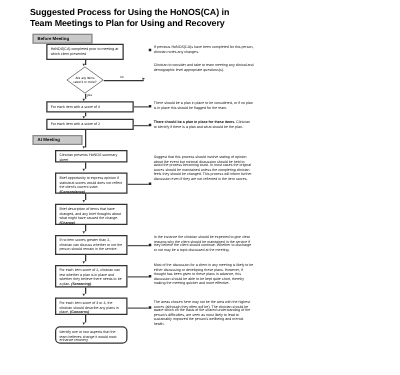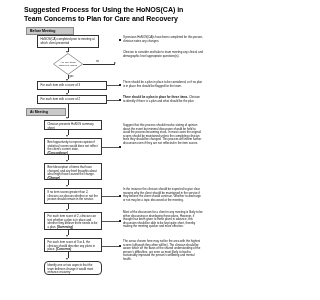--- a/index.html
+++ b/index.html
@@ -137,21 +137,21 @@
     position: absolute;
     height: 0;
     border-top: 0.4px solid #555;
   }
 </style>
 </head>
 <body>
 
 <div id="page">
 
-  <div class="title">Suggested Process for Using the HoNOS(CA) in Team Concerns to Plan for Care and Recovery</div>
+  <div class="title">Suggested Process for Using the HoNOS(CA) in Team Meetings to Plan for Using and Recovery</div>
 
   <div class="section-bar" style="left:26px; top:27px; width:48px;">Before Meeting</div>
 
   <div class="fbox" style="left:37px; top:35px; width:62px; height:13px;">HoNOS(CA) completed prior to meeting at which client presented</div>
 
   <div class="vline" style="left:68px; top:48px; height:4px;"></div>
   <div class="arrowdown" style="left:66.3px; top:51px;"></div>
 
   <div class="diamond-wrap" style="left:53px; top:53px; width:30px; height:22px;">
     <svg class="diamond" viewBox="0 0 60 44" preserveAspectRatio="none">

